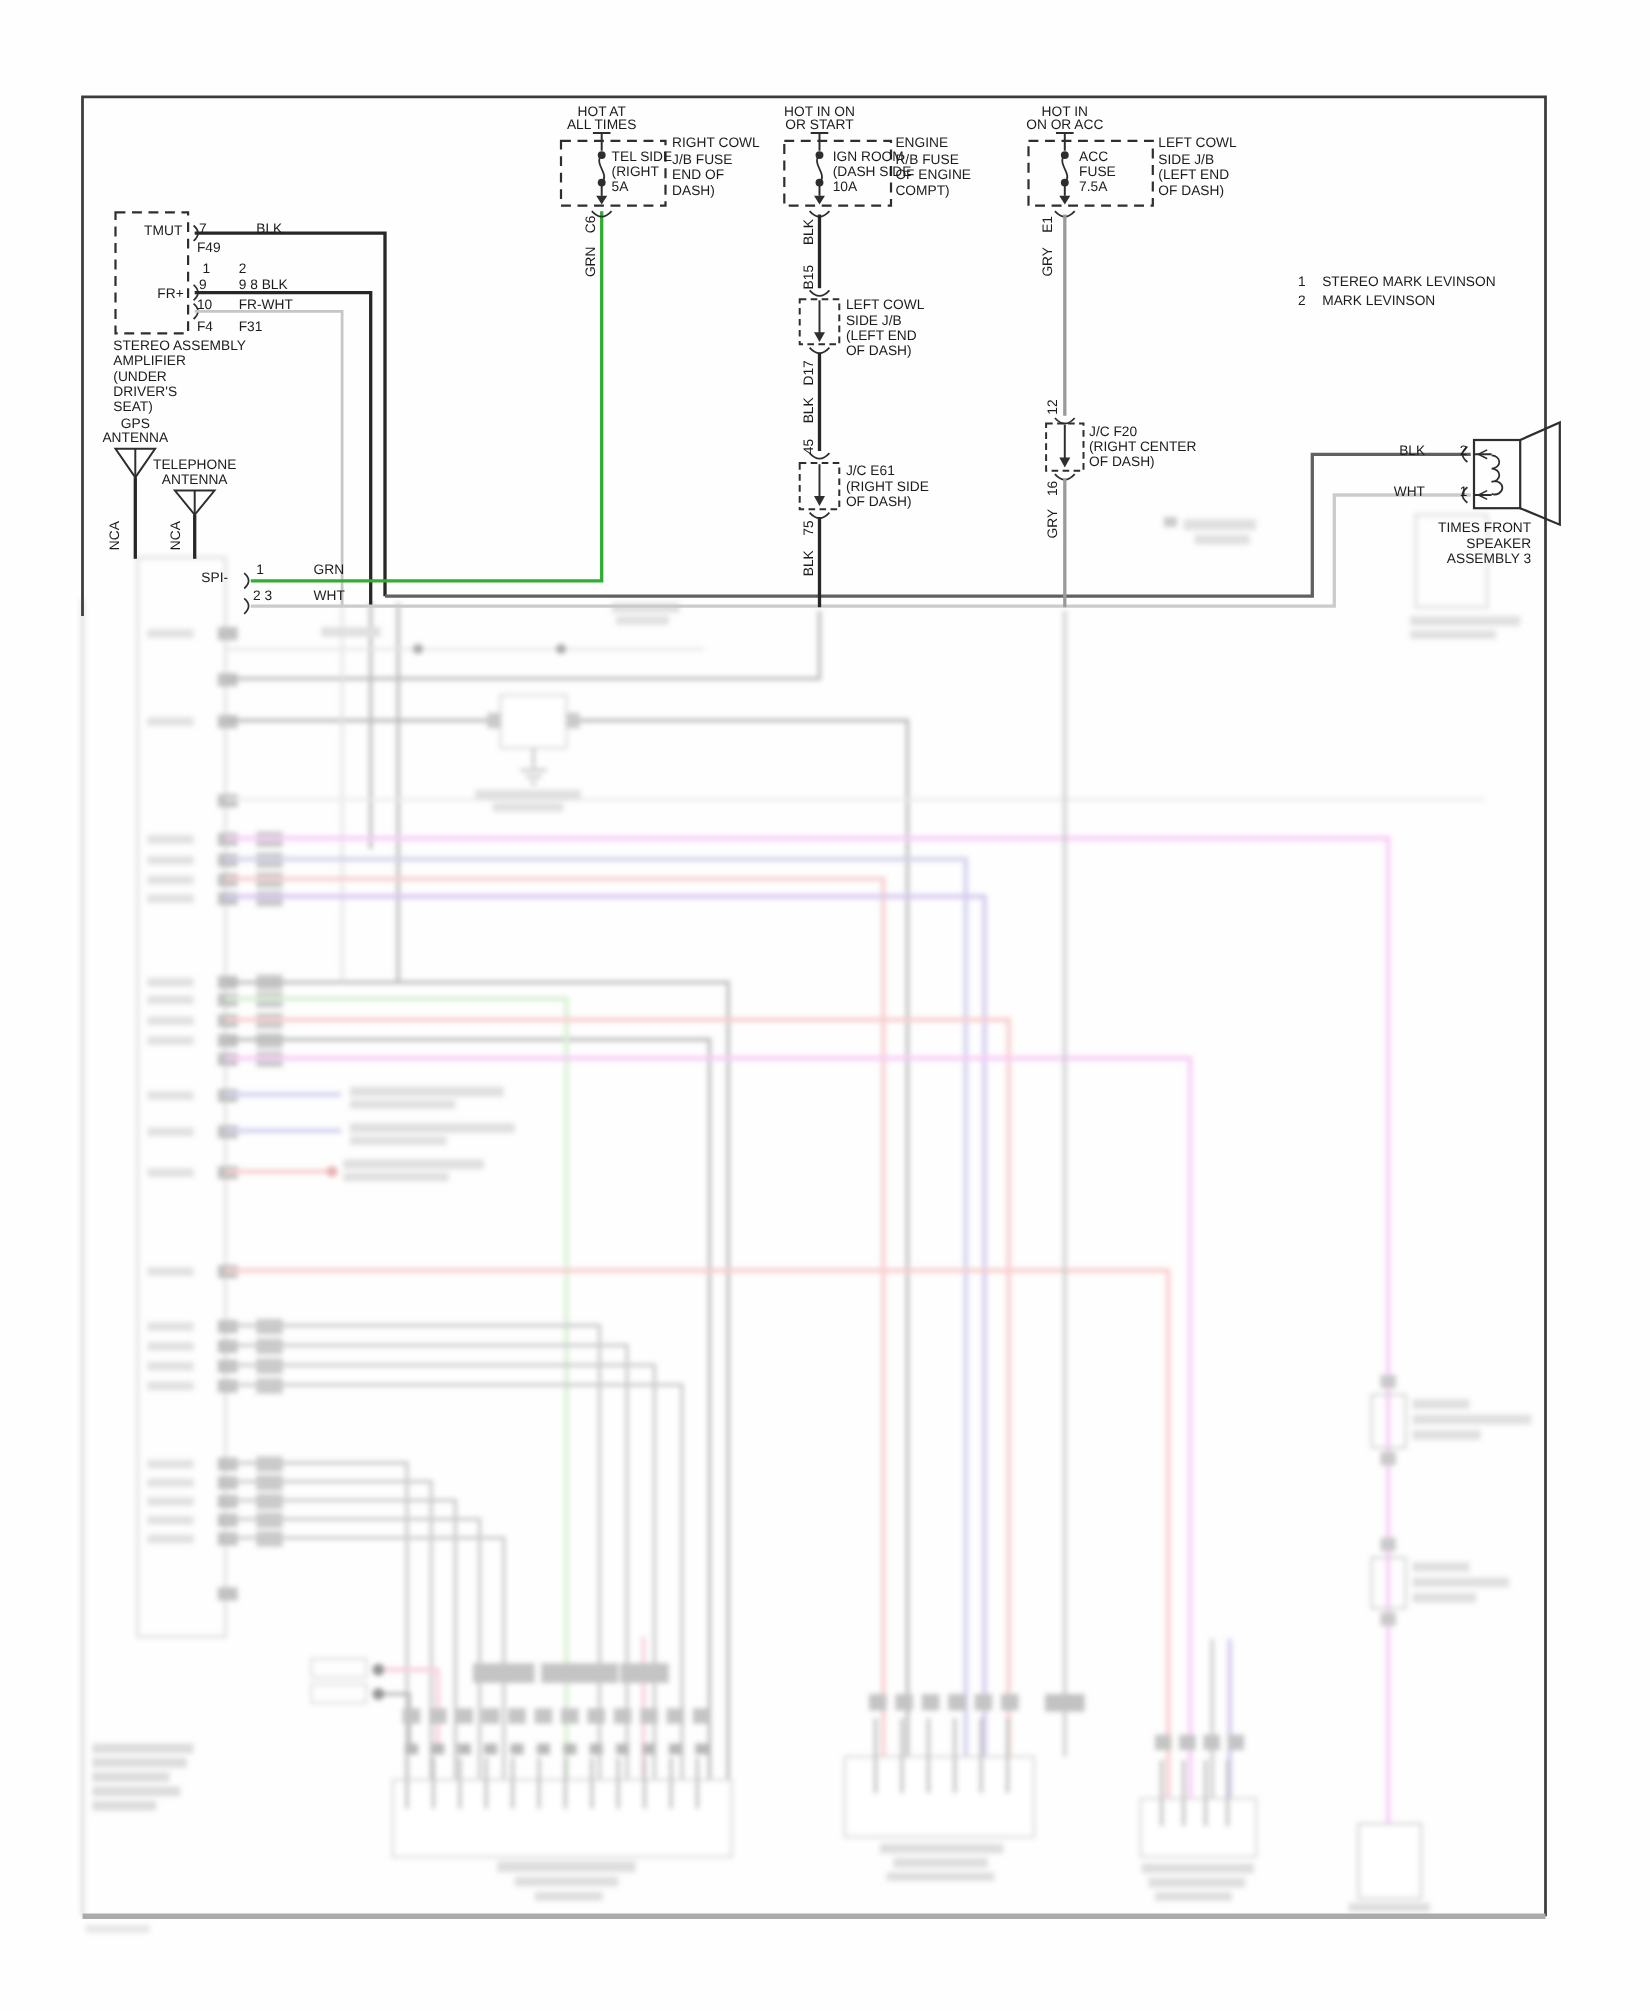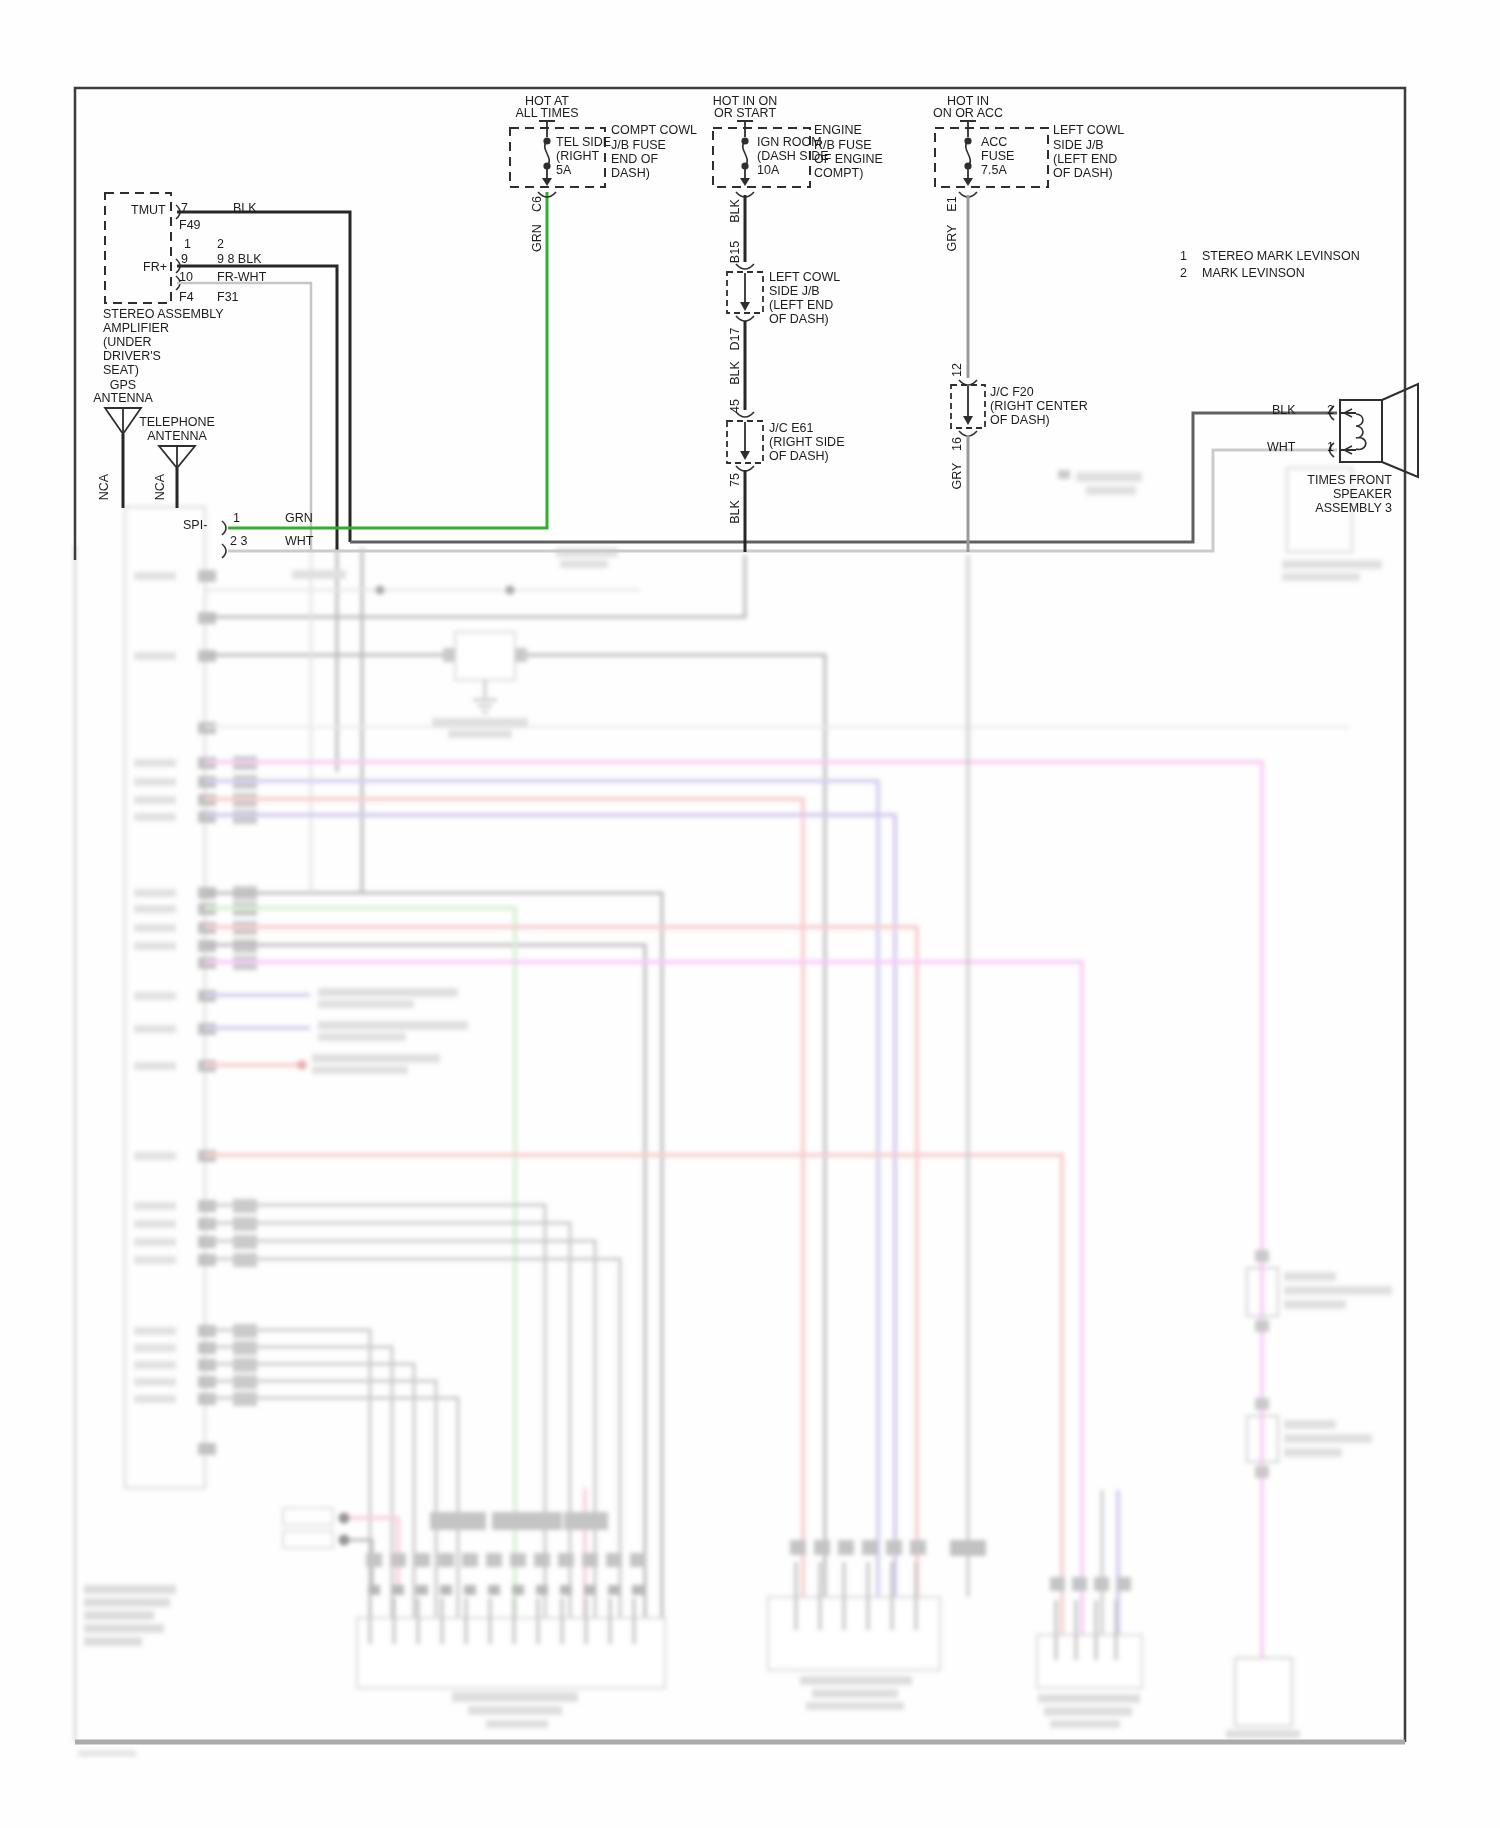--- a/index.html
+++ b/index.html
@@ -412,21 +412,21 @@
   <div class="t" style="left:233px;top:512px">1</div>
   <div class="t" style="left:285px;top:512px">GRN</div>
   <div class="t" style="left:230px;top:535px">2 3</div>
   <div class="t" style="left:285px;top:535px">WHT</div>
 
   <div class="t ctr" style="left:467px;top:95px;width:160px">HOT AT</div>
   <div class="t ctr" style="left:467px;top:107px;width:160px">ALL TIMES</div>
   <div class="t" style="left:556px;top:136px">TEL SIDE</div>
   <div class="t" style="left:556px;top:150px">(RIGHT</div>
   <div class="t" style="left:556px;top:164px">5A</div>
-  <div class="t" style="left:611px;top:124px">COMPT COWL</div>
+  <div class="t" style="left:611px;top:124px">RIGHT COWL</div>
   <div class="t" style="left:611px;top:139px">J/B FUSE</div>
   <div class="t" style="left:611px;top:153px">END OF</div>
   <div class="t" style="left:611px;top:167px">DASH)</div>
   <div class="vt" style="left:537px;top:204px">C6</div>
   <div class="vt" style="left:537px;top:238px">GRN</div>
 
   <div class="t ctr" style="left:665px;top:95px;width:160px">HOT IN ON</div>
   <div class="t ctr" style="left:665px;top:107px;width:160px">OR START</div>
   <div class="t" style="left:757px;top:136px">IGN ROOM</div>
   <div class="t" style="left:757px;top:150px">(DASH SIDE</div>

